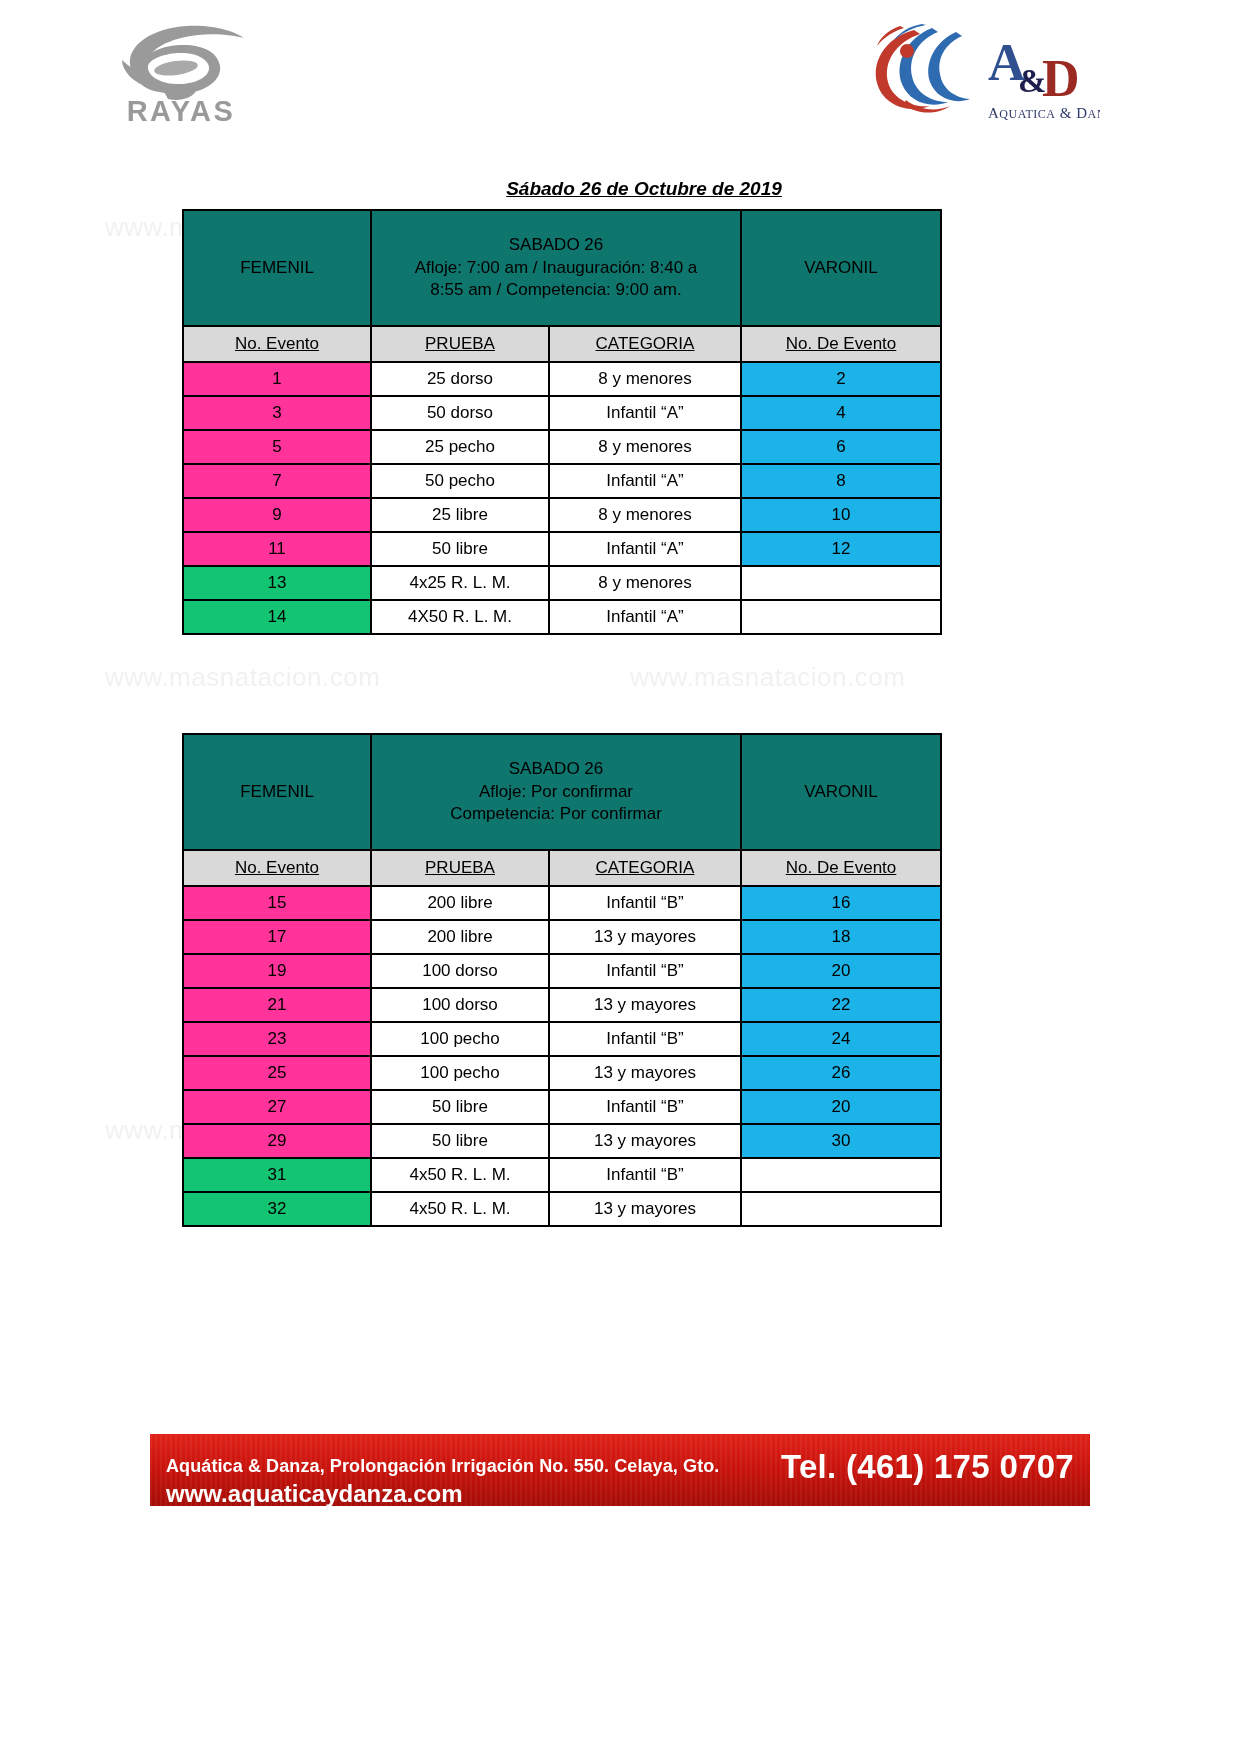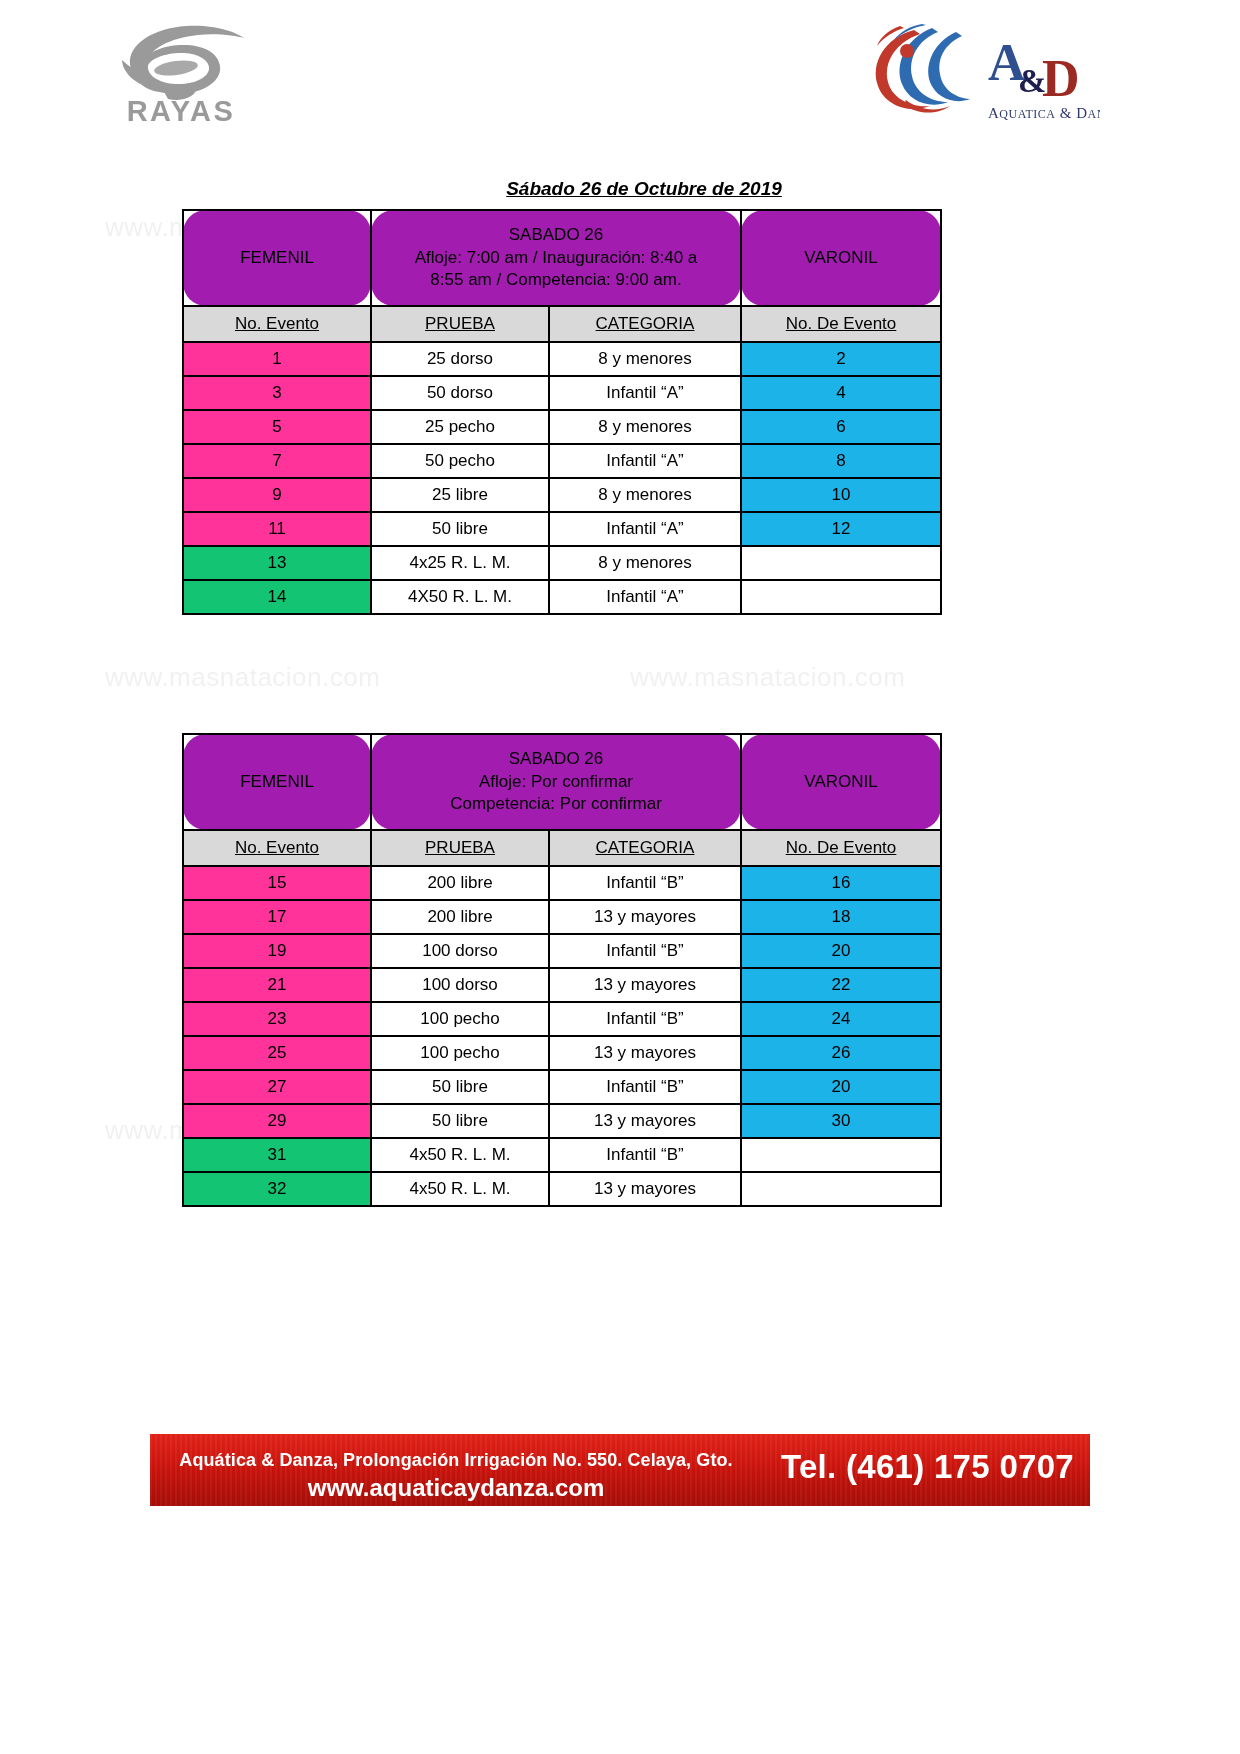--- a/index.html
+++ b/index.html
@@ -94,24 +94,23 @@
     line-height: 1.32;
     box-sizing: border-box;
   }
 
   col.c-evt  { width: 188px; }
   col.c-prb  { width: 178px; }
   col.c-cat  { width: 192px; }
   col.c-evt2 { width: 200px; }
 
   .hdr {
-    background: #a21caf;
-    height: 96px;
+    background: #0f766e;
+    height: 116px;
     font-size: 18px;
-    border-radius: 23px;
   }
   .hdr-mid { line-height: 1.45; }
   .subhdr {
     background: #d9d9d9;
     height: 36px;
     font-size: 18px;
     text-decoration: underline;
   }
   .row { height: 34px; }
   .c-pink  { background: #ff3399; }
@@ -135,23 +134,23 @@
     content: "";
     position: absolute;
     left: 0; top: 0; right: 0; bottom: 0;
     background:
       repeating-linear-gradient(90deg, rgba(255,255,255,0.05) 0 2px, rgba(0,0,0,0) 2px 5px);
     pointer-events: none;
   }
   .footer-left {
     position: absolute;
     left: 16px;
-    top: 16px;
+    top: 22px;
     width: 580px;
-    text-align: center;
+    text-align: left;
     color: #ffffff;
   }
   .footer-addr {
     font-size: 18px;
     font-weight: bold;
     letter-spacing: 0.1px;
     white-space: nowrap;
   }
   .footer-web {
     margin-top: 3px;

